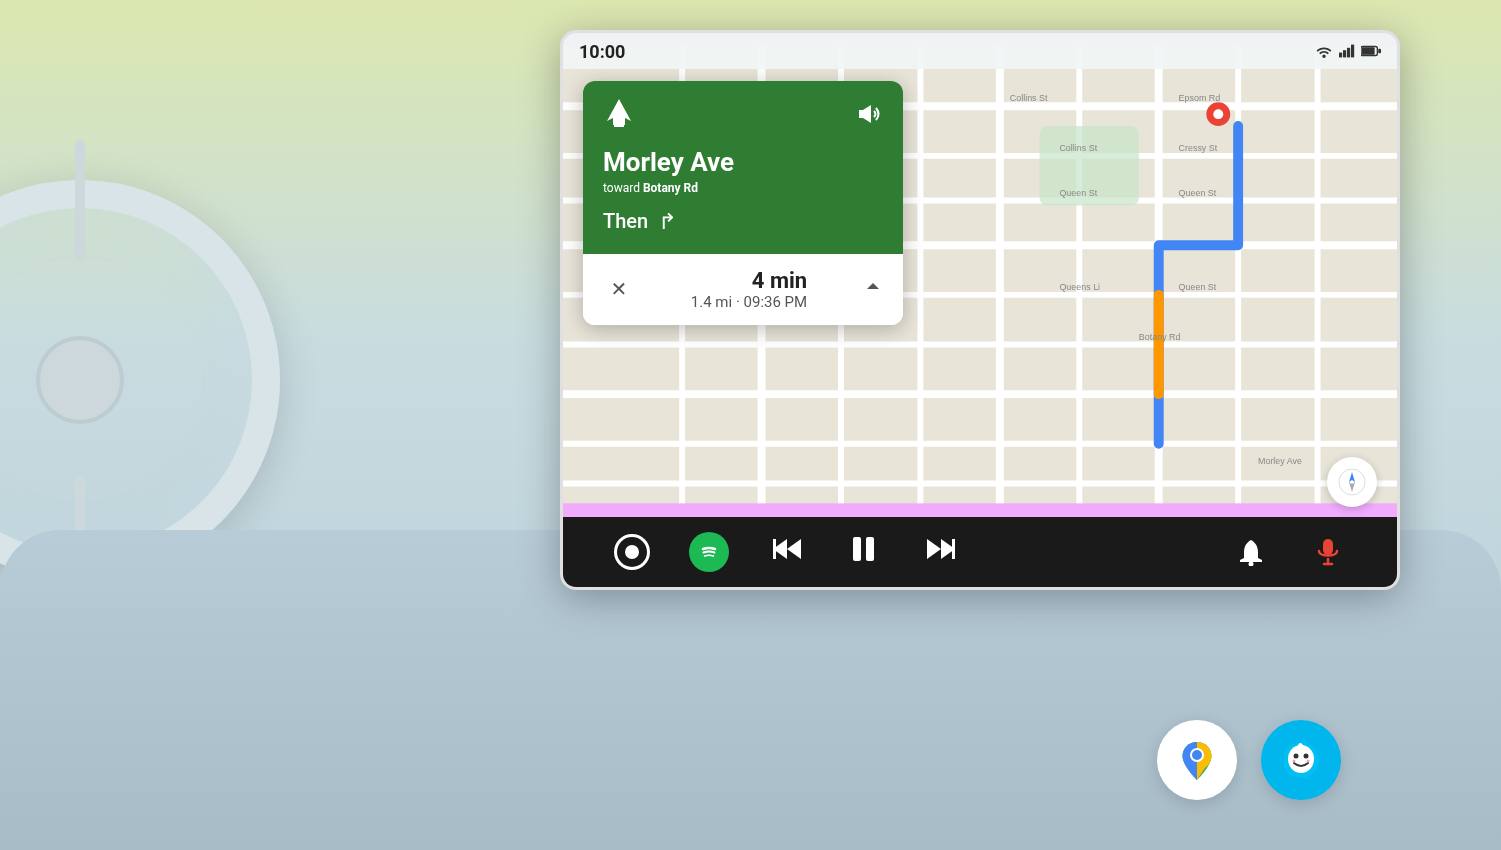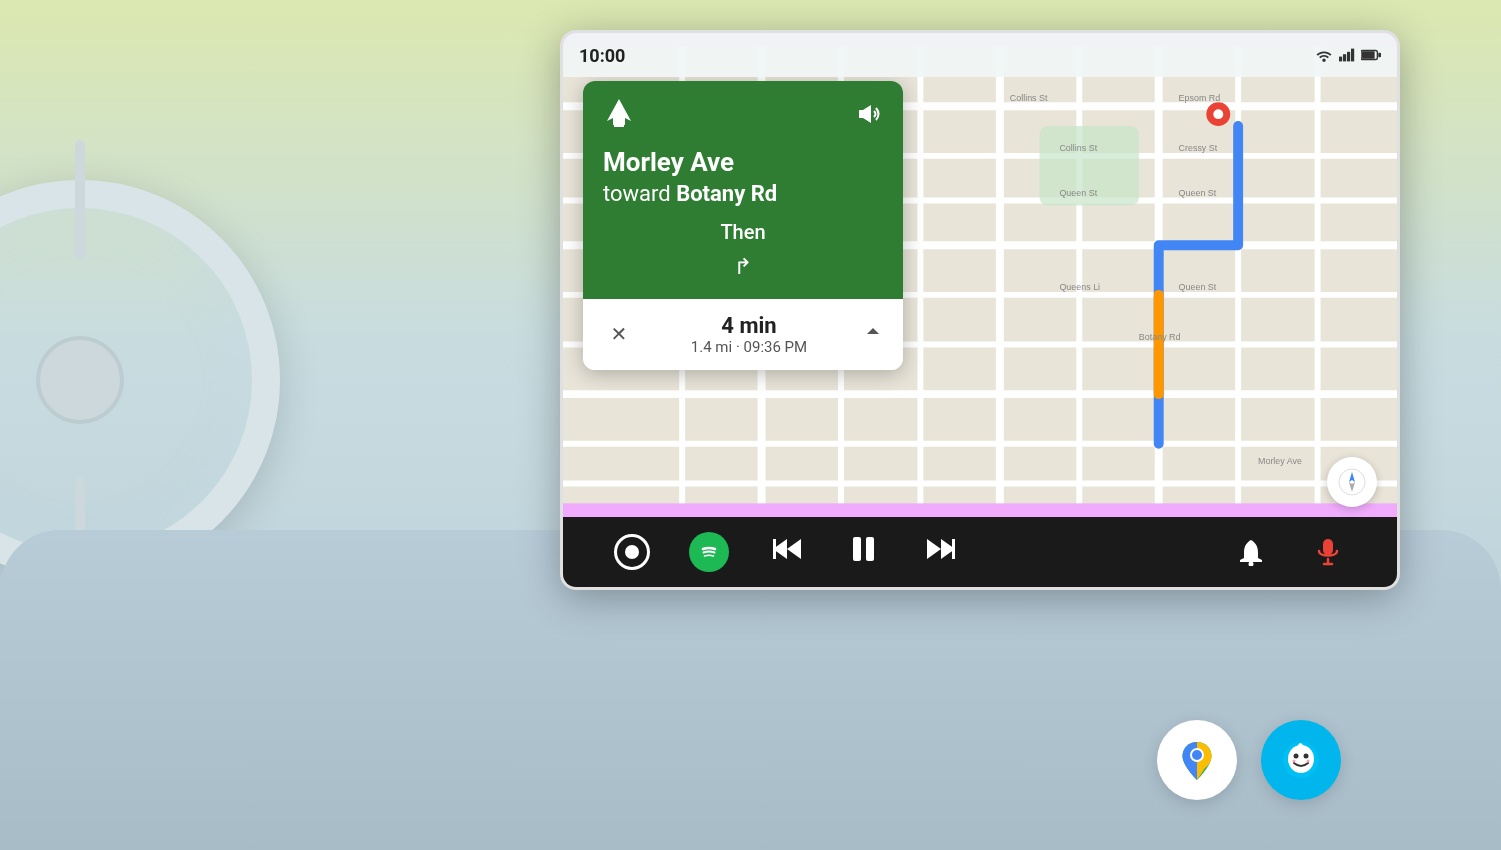--- a/index.html
+++ b/index.html
@@ -122,38 +122,37 @@
       color: white;
     }
 
     .nav-street-name {
       font-size: 26px;
       font-weight: 700;
       line-height: 1.1;
     }
 
     .nav-toward {
-      font-size: 22px;
+      font-size: 12px;
       font-weight: 400;
       margin-top: 4px;
     }
 
     .nav-toward strong {
       font-weight: 700;
     }
 
     .nav-then {
       display: flex;
       align-items: center;
       gap: 10px;
       margin-top: 14px;
       color: white;
       font-size: 20px;
       font-weight: 500;
-      flex-direction: column;
     }
 
     .nav-card-bottom {
       background: white;
       padding: 14px 20px;
       display: flex;
       align-items: center;
       justify-content: space-between;
     }
 
@@ -162,21 +161,21 @@
       height: 32px;
       display: flex;
       align-items: center;
       justify-content: center;
       cursor: pointer;
       color: #555;
       font-size: 20px;
     }
 
     .nav-eta {
-      text-align: center;
+      text-align: right;
     }
 
     .nav-time {
       font-size: 22px;
       font-weight: 700;
       color: #222;
     }
 
     .nav-dist {
       font-size: 15px;
@@ -188,21 +187,21 @@
       font-size: 20px;
       cursor: pointer;
     }
 
     
     .status-bar {
       position: absolute;
       top: 0;
       left: 0;
       right: 0;
-      height: 44px;
+      height: 36px;
       background: rgba(240,245,245,0.95);
       display: flex;
       align-items: center;
       padding: 0 16px;
       z-index: 10;
     }
 
     .status-time {
       font-size: 18px;
       font-weight: 700;

